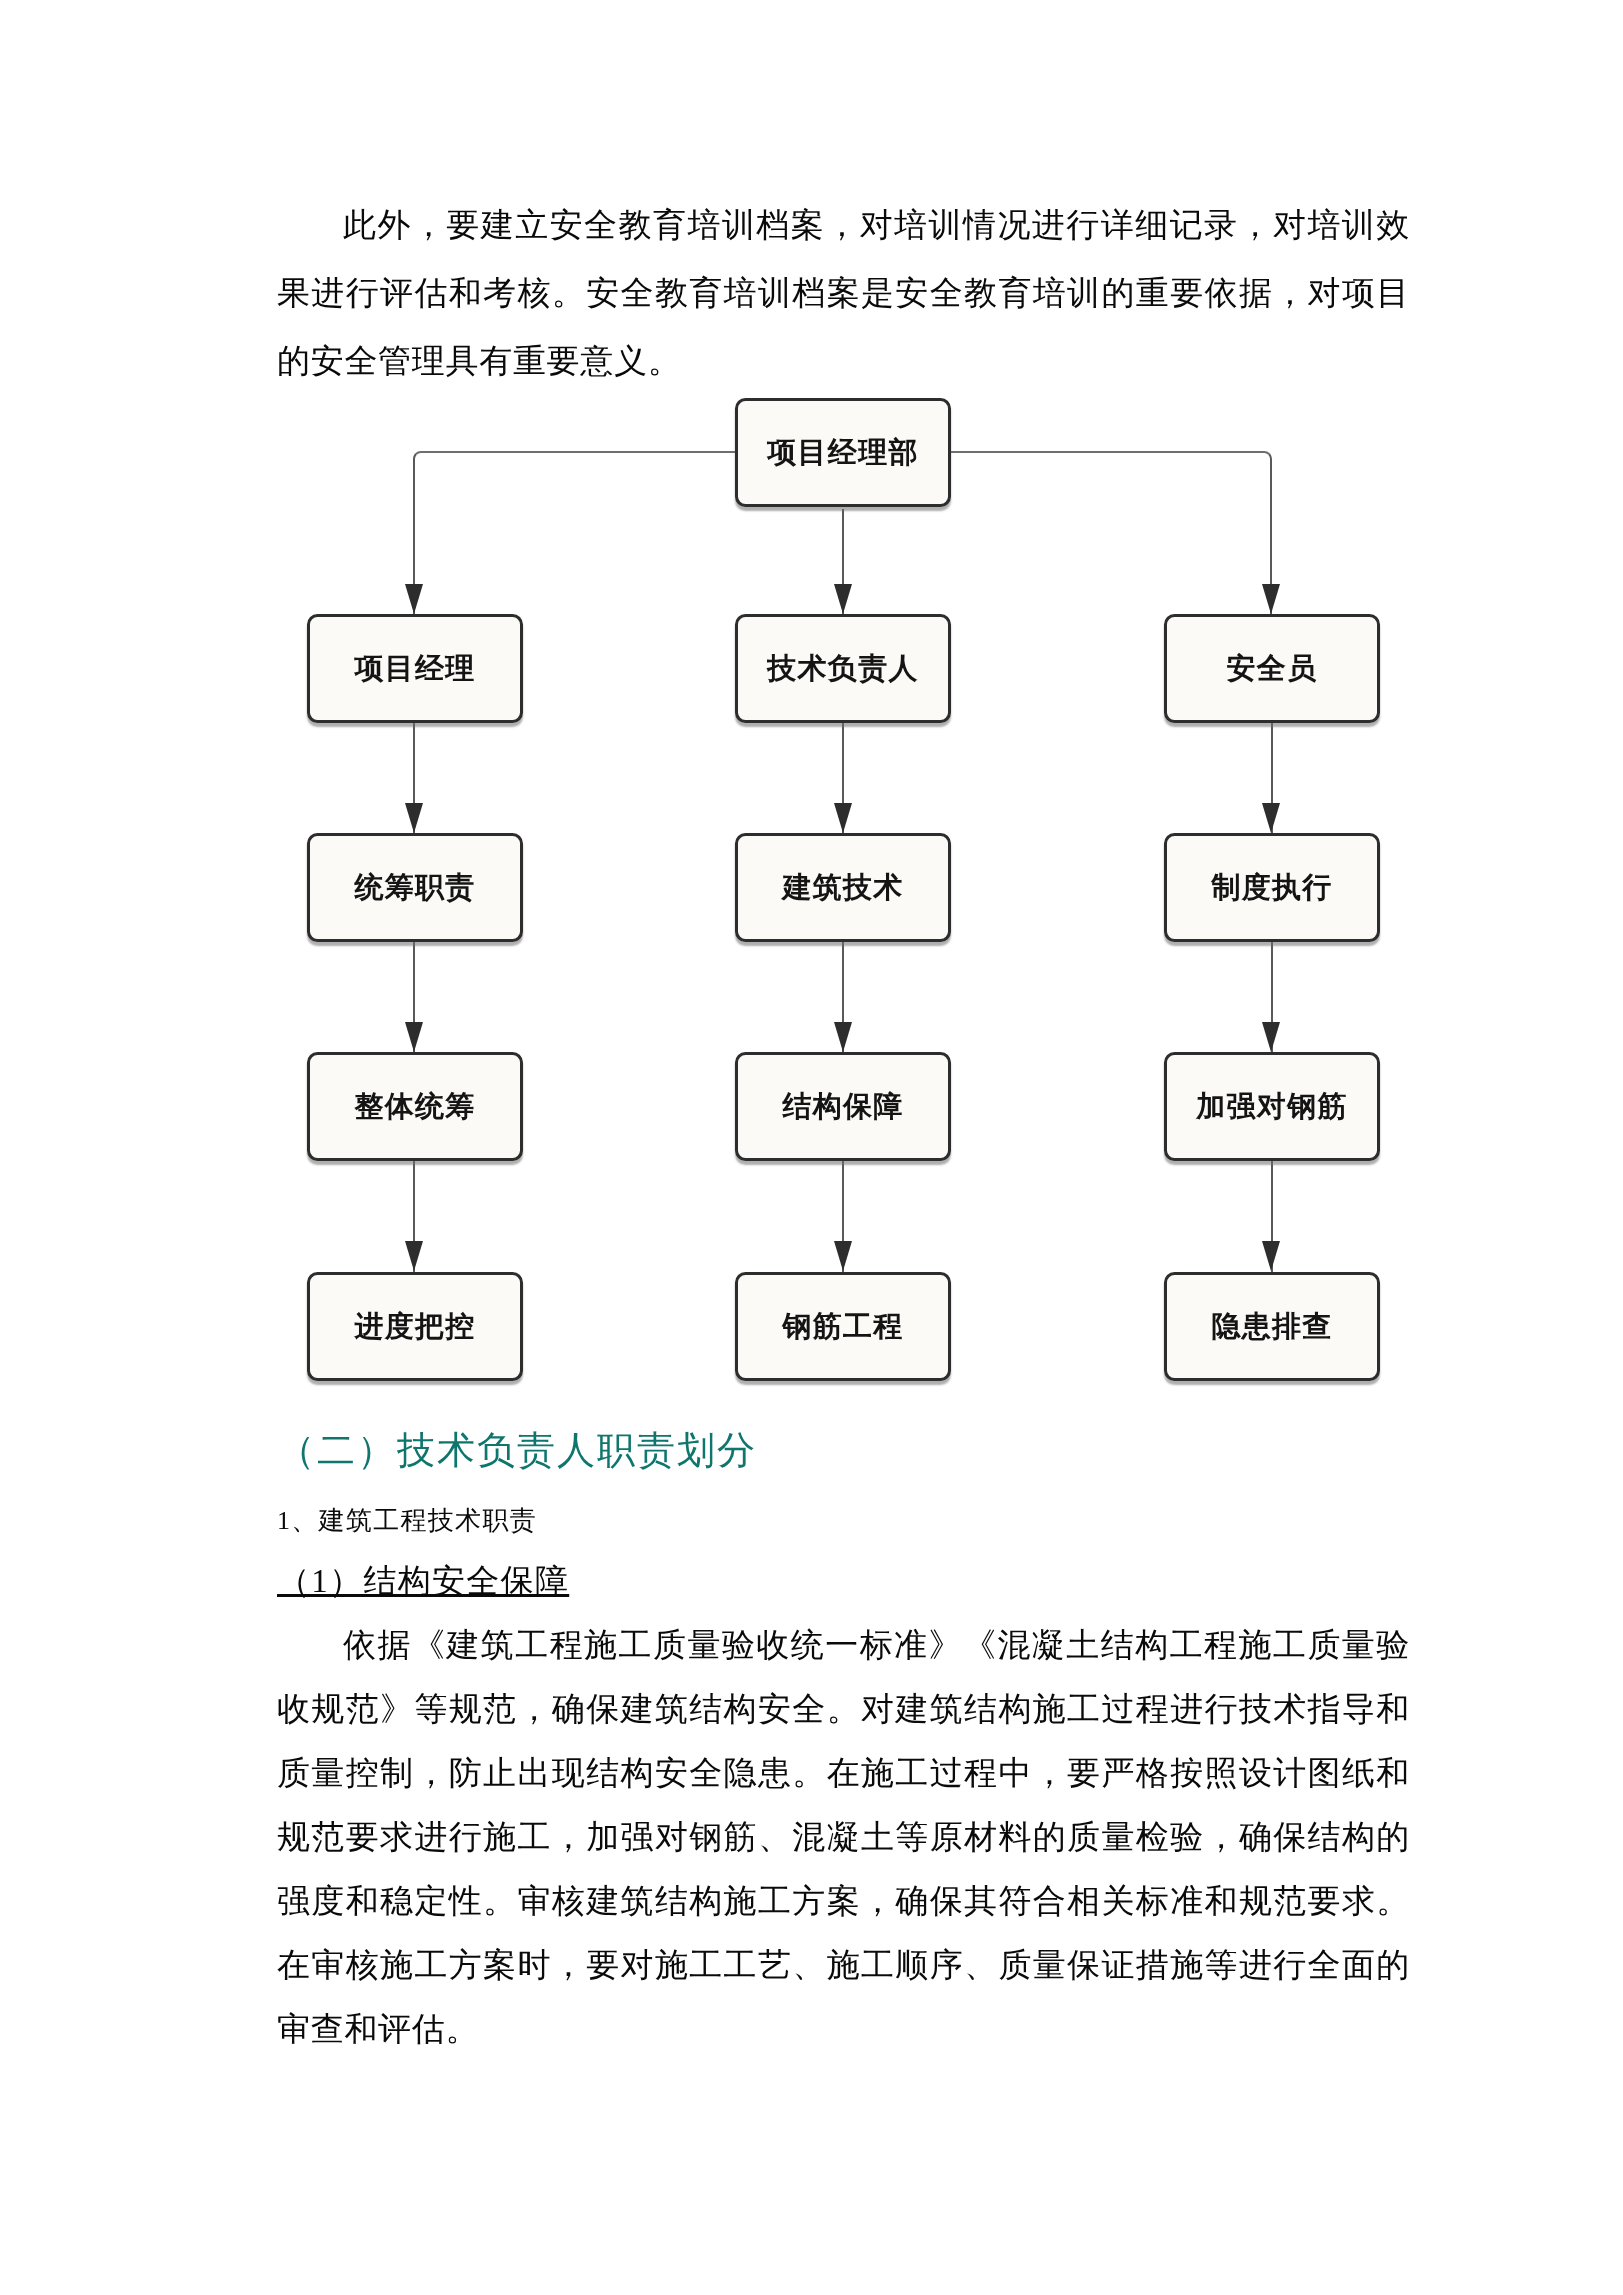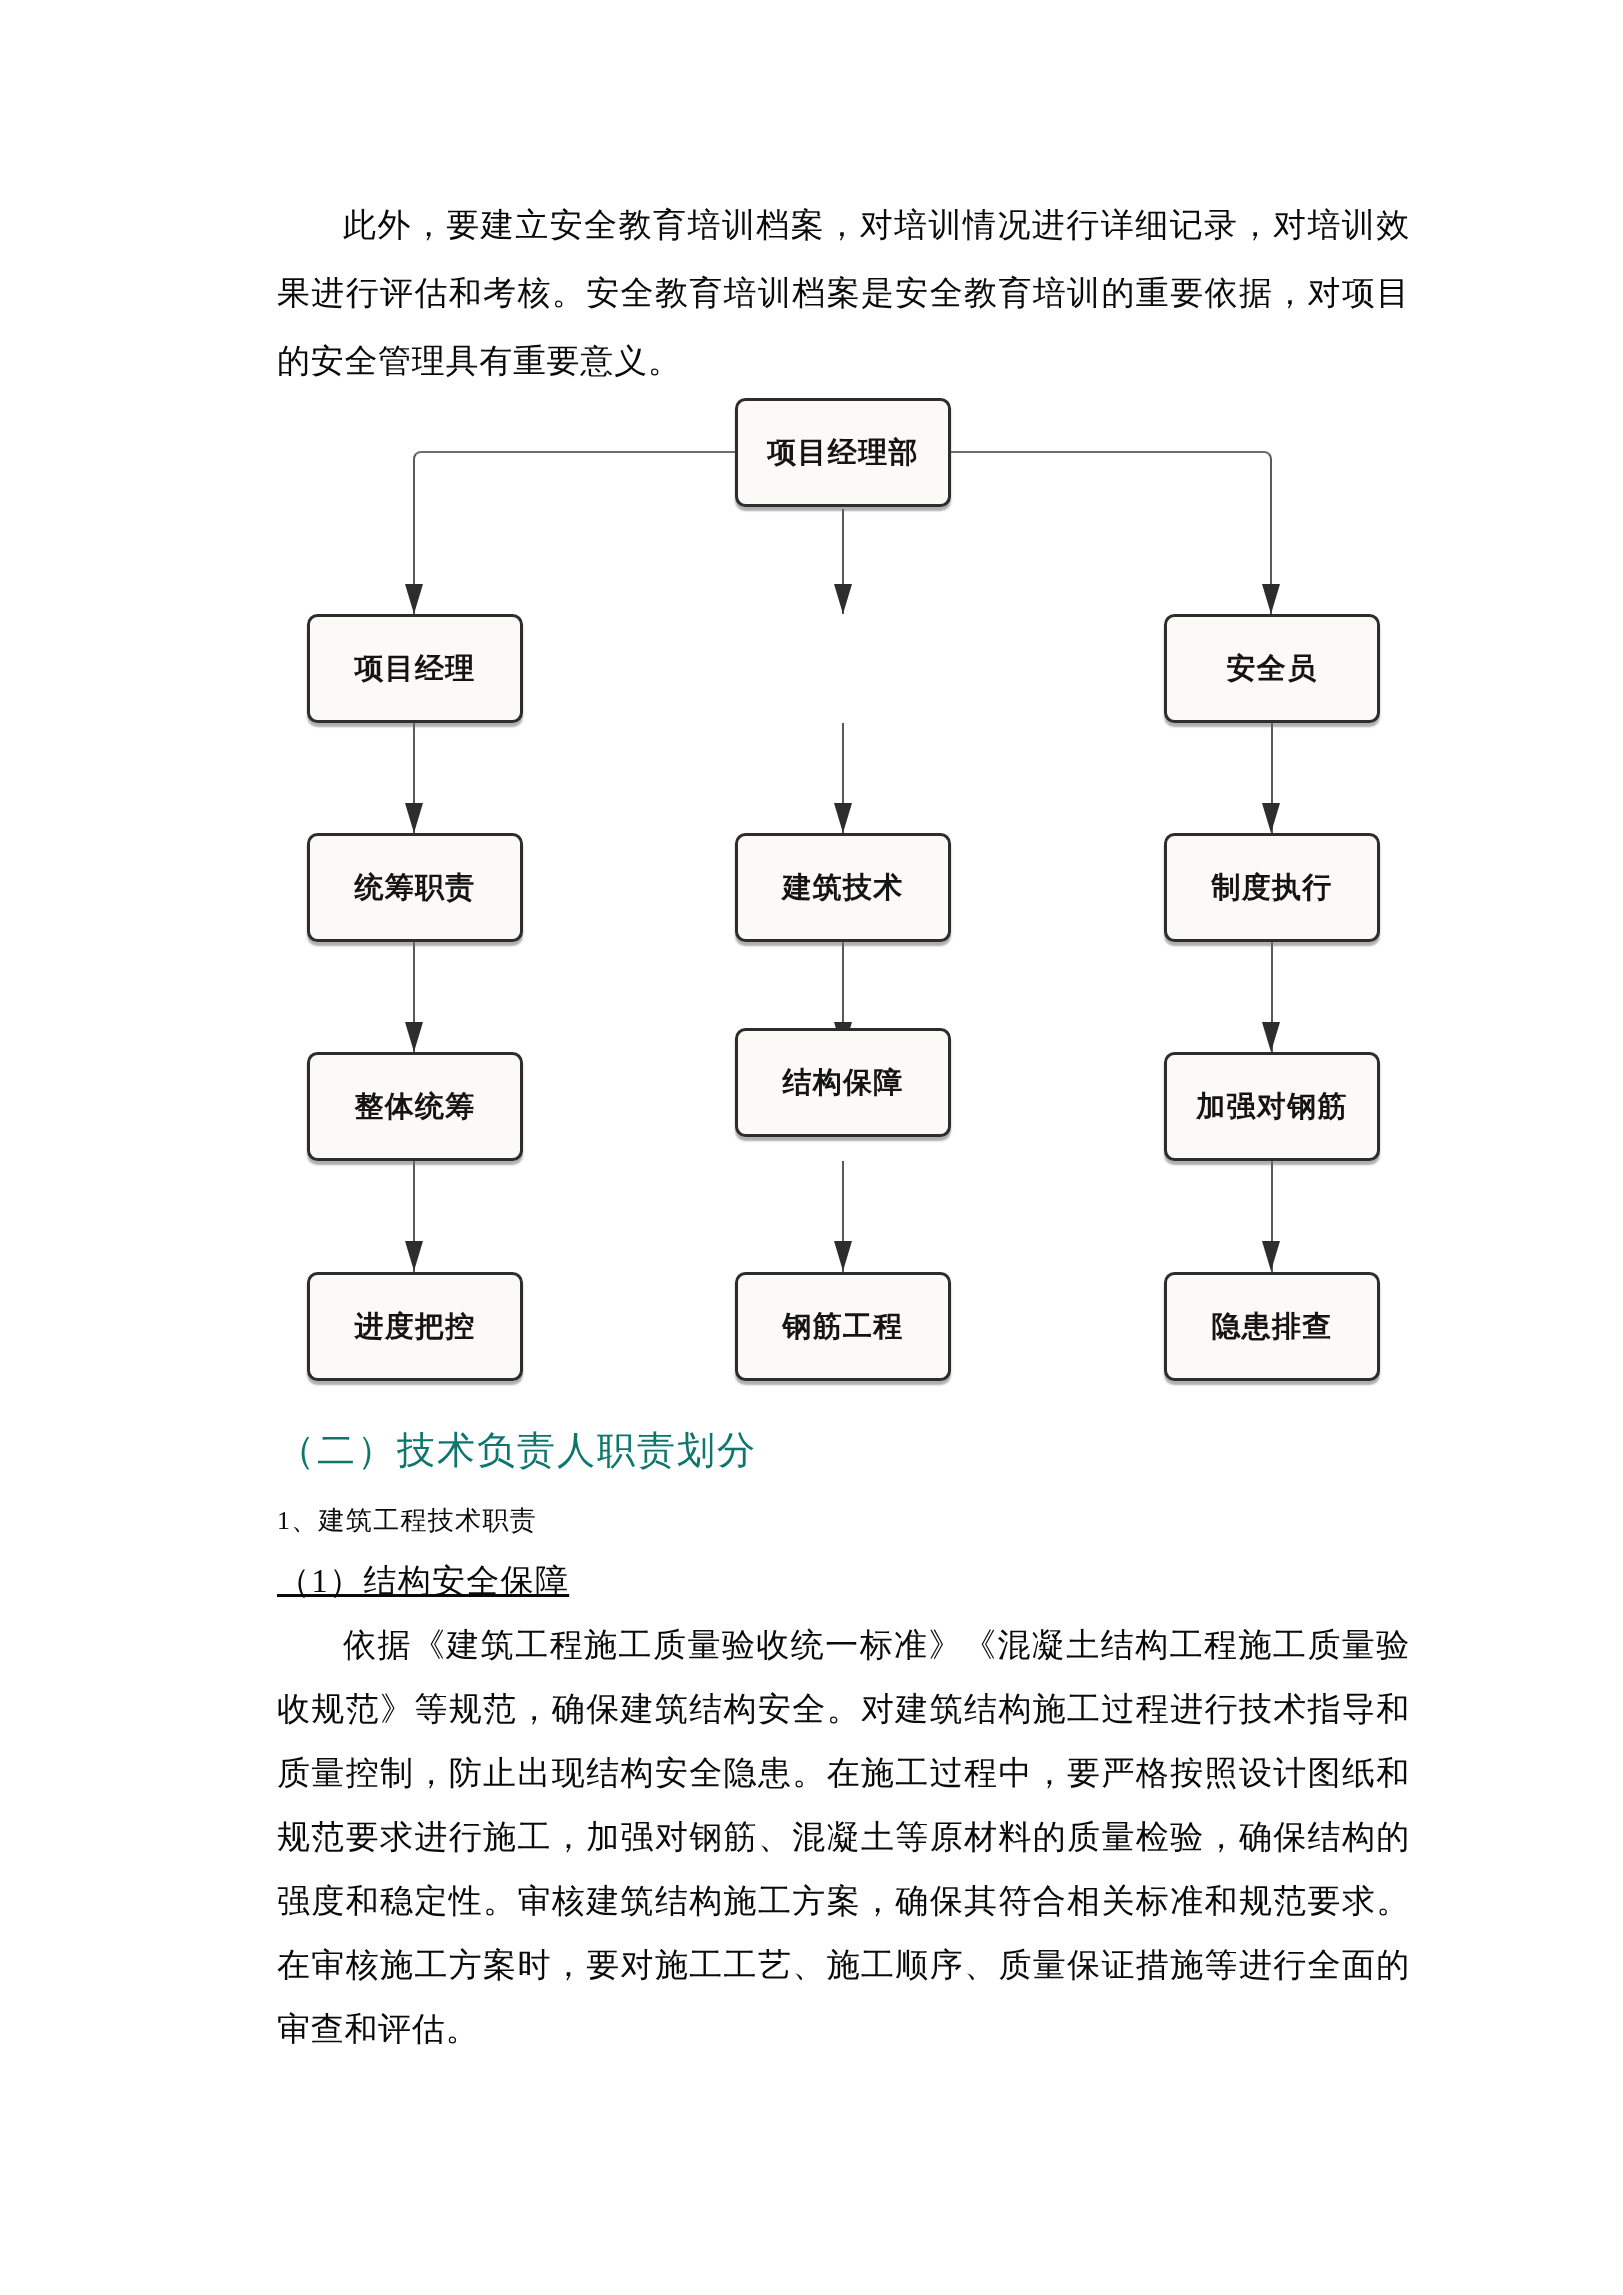--- a/index.html
+++ b/index.html
@@ -156,28 +156,29 @@
     <div class="arrow-down" style="left:802px; top:624px;"></div>
     <div class="arrow-down" style="left:1230px; top:624px;"></div>
 
     <div class="arrow-down" style="left:373px;  top:843px;"></div>
     <div class="arrow-down" style="left:802px; top:843px;"></div>
     <div class="arrow-down" style="left:1230px; top:843px;"></div>
 
     <div class="fbox" style="left:703px; top:0px;">项目经理部</div>
 
     <div class="fbox" style="left:275px;  top:216px;">项目经理</div>
+    <div class="fbox" style="left:703px; top:216px;">技术负责人</div>
     <div class="fbox" style="left:1132px; top:216px;">安全员</div>
 
     <div class="fbox" style="left:275px;  top:435px;">统筹职责</div>
     <div class="fbox" style="left:703px; top:435px;">建筑技术</div>
     <div class="fbox" style="left:1132px; top:435px;">制度执行</div>
 
     <div class="fbox" style="left:275px;  top:654px;">整体统筹</div>
-    <div class="fbox" style="left:703px; top:630px;">结构保障</div>
+    <div class="fbox" style="left:703px; top:654px;">结构保障</div>
     <div class="fbox" style="left:1132px; top:654px;">加强对钢筋</div>
 
     <div class="fbox" style="left:275px;  top:874px;">进度把控</div>
     <div class="fbox" style="left:703px; top:874px;">钢筋工程</div>
     <div class="fbox" style="left:1132px; top:874px;">隐患排查</div>
 
   </div>
 
   <h2 class="section-heading" style="font-weight:normal;">（二）技术负责人职责划分</h2>
 

